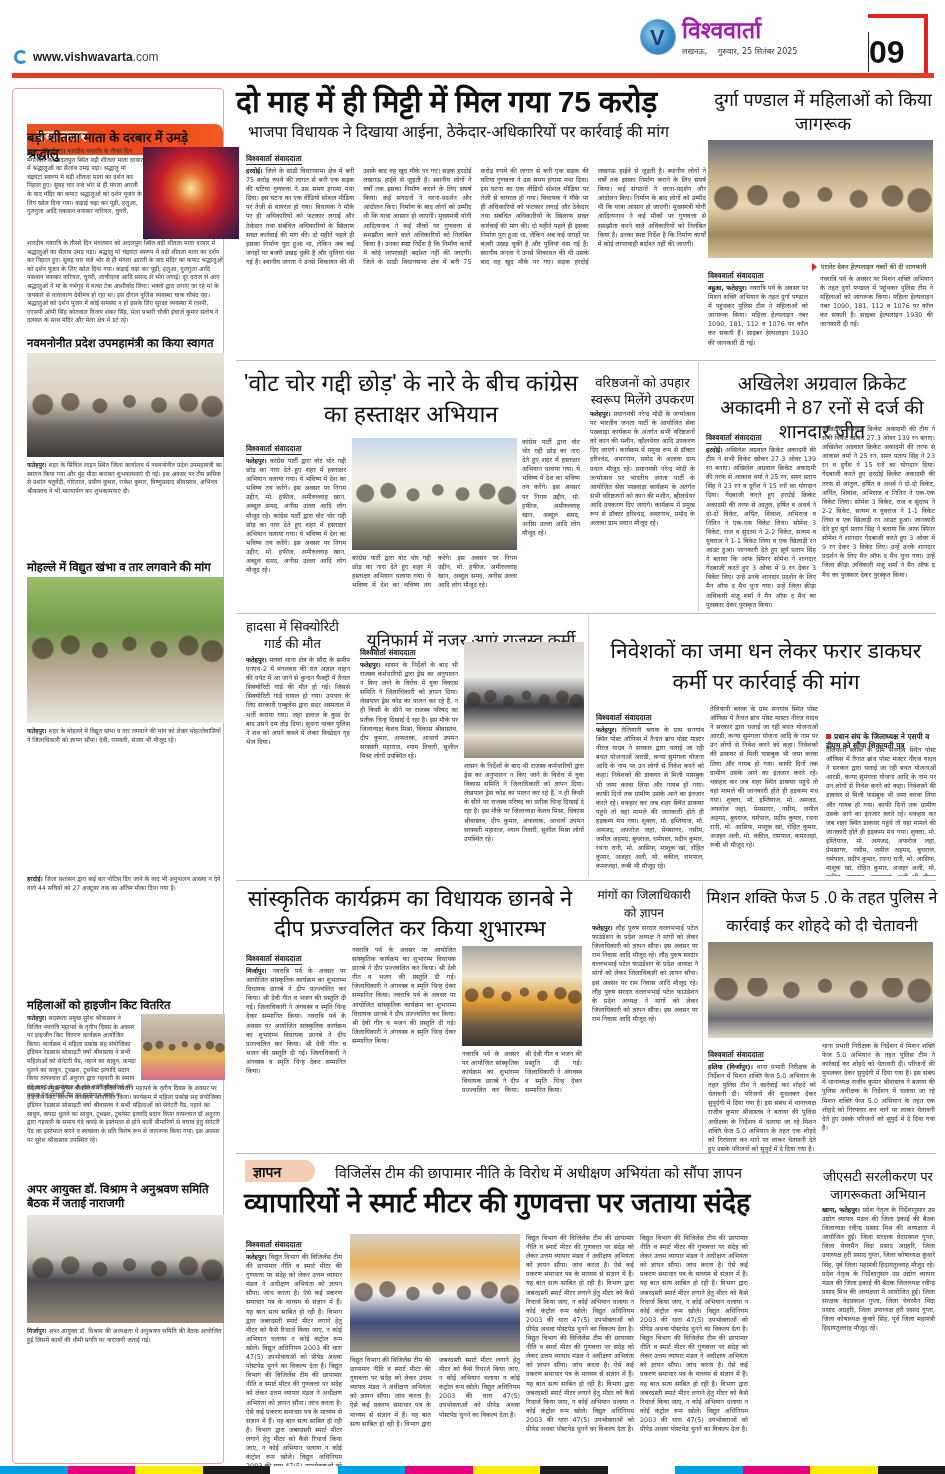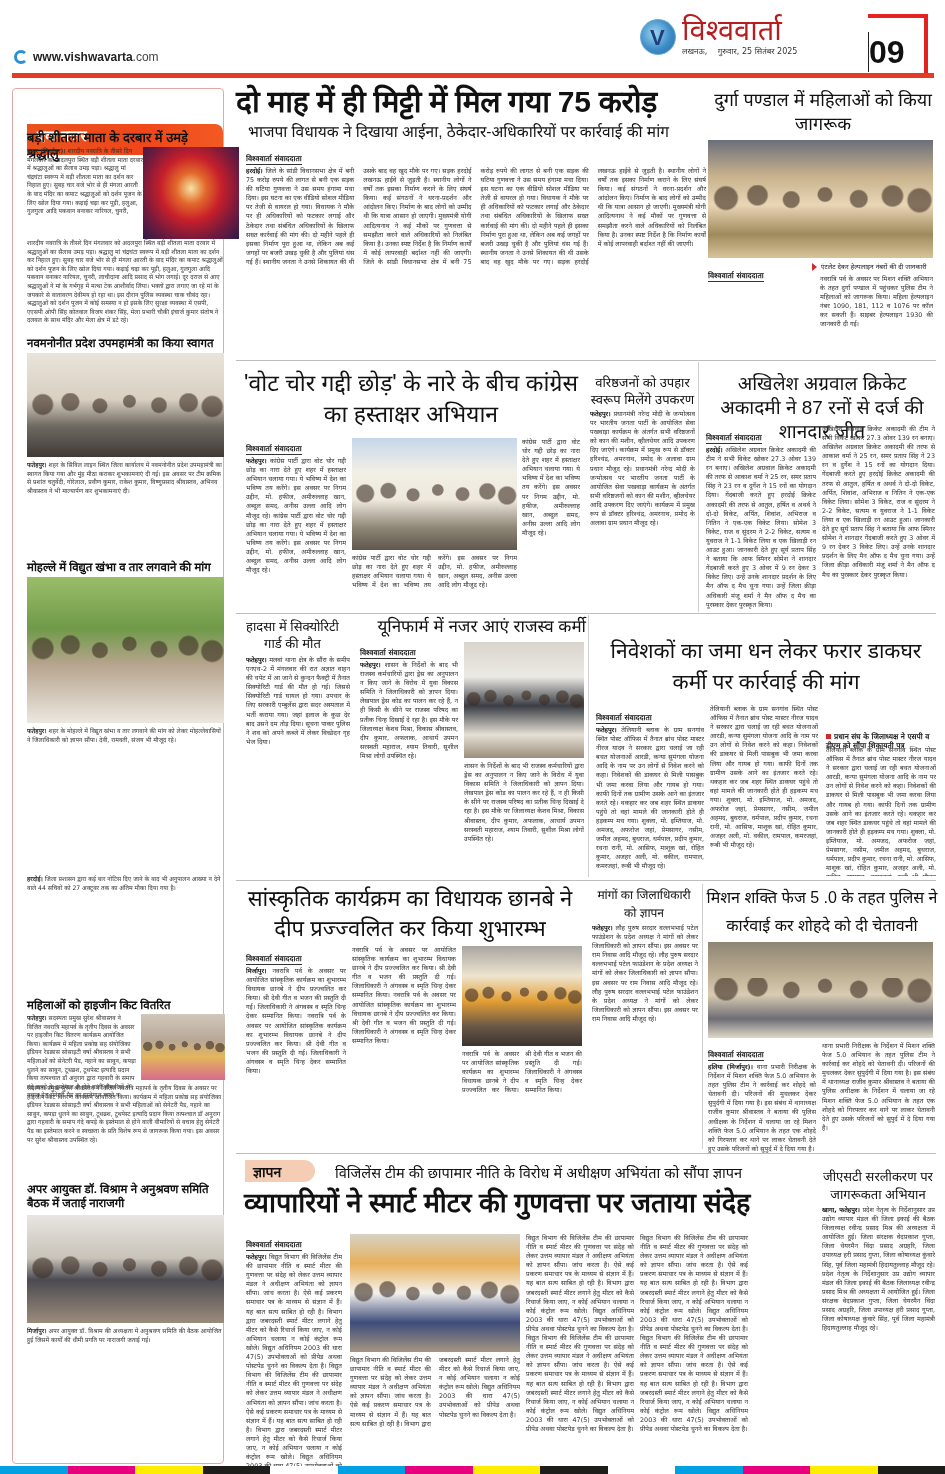--- a/index.html
+++ b/index.html
@@ -8,21 +8,21 @@
 
   
   .masthead { position: absolute; left: 0; top: 0; width: 945px; height: 80px; }
   .site-url { position: absolute; left: 14px; top: 50px; font-family: "Liberation Sans", sans-serif; font-weight: bold; font-size: 12px; color: #222; display: flex; align-items: center; gap: 5px; }
   .ie-icon { width: 14px; height: 14px; border-radius: 50%; border: 3px solid #2a8fd8; border-right-color: transparent; display: inline-block; }
   .site-url .dom { font-weight: normal; color: #444; }
   .edition-title { position: absolute; left: 283px; top: 20px; font-family: "Liberation Sans", sans-serif; font-size: 24px; color: #222; letter-spacing: 0.2px; }
   .brand { position: absolute; left: 640px; top: 18px; display: flex; align-items: center; gap: 6px; }
   .brand-logo { width: 36px; height: 36px; border-radius: 50%; background: radial-gradient(circle at 40% 40%, #9fd6f0 0%, #3d8dc7 55%, #2a6fa8 100%); position: relative; border: 1px solid #6aa9d6; }
   .brand-logo::after { content: "V"; position: absolute; left: 9px; top: 5px; font-family: "Liberation Sans", sans-serif; font-weight: bold; font-size: 22px; color: #1e3d7a; }
-  .brand-name { font-family: "Liberation Sans", sans-serif; font-weight: normal; font-size: 29px; color: #b91c1c; line-height: 24px; }
+  .brand-name { font-family: "Liberation Sans", sans-serif; font-weight: bold; font-size: 23px; color: #a21caf; line-height: 24px; }
   .brand-date { font-size: 8px; color: #333; margin-top: 3px; }
   .brand-date span { margin-right: 8px; }
   .page-num { position: absolute; left: 868px; top: 14px; width: 60px; height: 60px; border-top: 4px solid #e32222; border-right: 4px solid #e32222; }
   .page-num-inner { position: absolute; left: 0; top: 14px; border-left: 1px solid #222; height: 40px; font-family: "Liberation Sans", sans-serif; font-weight: bold; font-size: 32px; line-height: 40px; color: #111; }
   .red-rule { position: absolute; left: 12px; top: 73px; width: 922px; height: 5px; background: #e33b24; }
 
   
   .col-text { font-size: 6.4px; line-height: 9.1px; color: #333; text-align: justify; }
   .col-text::after { content: ""; }
   .byline { font-size: 7.5px; font-weight: bold; color: #222; border-bottom: 1px solid #333; padding-bottom: 1px; margin-bottom: 2px; display: inline-block; }
@@ -159,20 +159,21 @@
 <div class="section-head" style="left:708px; top:88px; width:230px; font-size:18px; line-height:24px; white-space:normal;">दुर्गा पण्डाल में महिलाओं को किया जागरूक</div>
 <div class="photo ph-police" style="left:708px; top:140px; width:225px; height:118px;">
     <div class="people"></div>
   </div>
 <div class="caption-ribbon" style="left:812px; top:262px;">
     <span class="arrow"></span>
     <span>एंटलेट देकर हेल्पलाइन नंबरों की दी जानकारी</span>
   </div>
 <div style="position:absolute; left:708px; top:263px; width:100px;">
   <div class="byline">विश्ववार्ता संवाददाता</div>
+  <div class="col-text" style="height:80px; overflow:hidden;"><b class="dateline">बहुआ, फतेहपुर।</b> <span>नवरात्रि पर्व के अवसर पर मिशन शक्ति अभियान के तहत दुर्गा पण्डाल में पहुंचकर पुलिस टीम ने महिलाओं को जागरूक किया। महिला हेल्पलाइन नंबर 1090, 181, 112 व 1076 पर कॉल कर सकती हैं। साइबर हेल्पलाइन 1930 की जानकारी दी गई।</span></div>
 </div>
 <div class="col-text" style="position:absolute; left:820px; top:275px; width:113px; height:80px; overflow:hidden;"><span>नवरात्रि पर्व के अवसर पर मिशन शक्ति अभियान के तहत दुर्गा पण्डाल में पहुंचकर पुलिस टीम ने महिलाओं को जागरूक किया। महिला हेल्पलाइन नंबर 1090, 181, 112 व 1076 पर कॉल कर सकती हैं। साइबर हेल्पलाइन 1930 की जानकारी दी गई।</span></div>
 
 <div class="hrule" style="left:236px; top:360px; width:700px;"></div>
 
 <div class="section-head" style="left:236px; top:368px; width:350px; font-size:23px; line-height:31px; white-space:normal;">'वोट चोर गद्दी छोड़' के नारे के बीच कांग्रेस का हस्ताक्षर अभियान</div>
 <div style="position:absolute; left:246px; top:436px; width:100px;">
   <div class="byline">विश्ववार्ता संवाददाता</div>
   <div class="col-text" style="height:160px; overflow:hidden;"><b class="dateline">फतेहपुर।</b> <span>कांग्रेस पार्टी द्वारा वोट चोर गद्दी छोड़ का नारा देते हुए शहर में हस्ताक्षर अभियान चलाया गया। ये भविष्य में देश का भविष्य तय करेंगे। इस अवसर पर निगम उद्दीन, मो. हफीज, अमीरुल्लाह खान, अब्दुल समद, अनीस उल्ला आदि लोग मौजूद रहे।</span> <span>कांग्रेस पार्टी द्वारा वोट चोर गद्दी छोड़ का नारा देते हुए शहर में हस्ताक्षर अभियान चलाया गया। ये भविष्य में देश का भविष्य तय करेंगे। इस अवसर पर निगम उद्दीन, मो. हफीज, अमीरुल्लाह खान, अब्दुल समद, अनीस उल्ला आदि लोग मौजूद रहे।</span></div>
 </div>
@@ -192,21 +193,21 @@
   <div class="byline">विश्ववार्ता संवाददाता</div>
   <div class="col-text" style="height:174px; overflow:hidden;"><b class="dateline">हरदोई।</b> <span>अखिलेश अग्रवाल क्रिकेट अकादमी की टीम ने सभी विकेट खोकर 27.3 ओवर 139 रन बनाए। अखिलेश अग्रवाल क्रिकेट अकादमी की तरफ से आकाश वर्मा ने 25 रन, समर प्रताप सिंह ने 23 रन व दुर्गेश ने 15 रनों का योगदान दिया। गेंदबाजी करते हुए हरदोई क्रिकेट अकादमी की तरफ से आतुल, हर्षित व अथर्व ने दो-दो विकेट, अर्पित, शिवांश, अभिराज व नितिन ने एक-एक विकेट लिया। सोमेश 3 विकेट, राज व सुंदरम ने 2-2 विकेट, सत्यम व युवराज ने 1-1 विकेट लिया व एक खिलाड़ी रन आउट हुआ। जानकारी देते हुए सूर्य प्रताप सिंह ने बताया कि आफ स्पिनर सोमेश ने शानदार गेंदबाजी करते हुए 3 ओवर में 9 रन देकर 3 विकेट लिए। उन्हें उनके शानदार प्रदर्शन के लिए मैन ऑफ द मैच चुना गया। उन्हें जिला क्रीड़ा अधिकारी मंजू शर्मा ने मैन ऑफ द मैच का पुरस्कार देकर पुरस्कृत किया।</span></div>
 </div>
 <div class="col-text" style="position:absolute; left:822px; top:425px; width:113px; height:185px; overflow:hidden;"><span>अखिलेश अग्रवाल क्रिकेट अकादमी की टीम ने सभी विकेट खोकर 27.3 ओवर 139 रन बनाए। अखिलेश अग्रवाल क्रिकेट अकादमी की तरफ से आकाश वर्मा ने 25 रन, समर प्रताप सिंह ने 23 रन व दुर्गेश ने 15 रनों का योगदान दिया। गेंदबाजी करते हुए हरदोई क्रिकेट अकादमी की तरफ से आतुल, हर्षित व अथर्व ने दो-दो विकेट, अर्पित, शिवांश, अभिराज व नितिन ने एक-एक विकेट लिया। सोमेश 3 विकेट, राज व सुंदरम ने 2-2 विकेट, सत्यम व युवराज ने 1-1 विकेट लिया व एक खिलाड़ी रन आउट हुआ। जानकारी देते हुए सूर्य प्रताप सिंह ने बताया कि आफ स्पिनर सोमेश ने शानदार गेंदबाजी करते हुए 3 ओवर में 9 रन देकर 3 विकेट लिए। उन्हें उनके शानदार प्रदर्शन के लिए मैन ऑफ द मैच चुना गया। उन्हें जिला क्रीड़ा अधिकारी मंजू शर्मा ने मैन ऑफ द मैच का पुरस्कार देकर पुरस्कृत किया।</span></div>
 
 <div class="hrule" style="left:236px; top:613px; width:700px;"></div>
 
 <div class="section-head" style="left:240px; top:618px; width:105px; font-size:13px; line-height:17px; white-space:normal;">हादसा में सिक्योरिटी गार्ड की मौत</div>
 <div class="col-text" style="position:absolute; left:246px; top:656px; width:104px; height:220px; overflow:hidden;"><b class="dateline">फतेहपुर।</b> <span>मलवां थाना क्षेत्र के सौंरा के समीप एनएच-2 में मंगलवार की रात अज्ञात वाहन की चपेट में आ जाने से कुन्दन फैक्ट्री में तैनात सिक्योरिटी गार्ड की मौत हो गई। जिससे सिक्योरिटी गार्ड घायल हो गया। उपचार के लिए सरकारी एम्बुलेंस द्वारा सदर अस्पताल में भर्ती कराया गया। जहां इलाज के कुछ देर बाद उसने दम तोड़ दिया। सूचना पाकर पुलिस ने शव को अपने कब्जे में लेकर विच्छेदन गृह भेज दिया।</span></div>
 
-<div class="section-head" style="left:356px; top:616px; width:230px; font-size:17px; line-height:22px; text-align:right;">यूनिफार्म में नजर आएं राजस्व कर्मी</div>
+<div class="section-head" style="left:356px; top:630px; width:230px; font-size:17px; line-height:22px; text-align:center;">यूनिफार्म में नजर आएं राजस्व कर्मी</div>
 <div style="position:absolute; left:360px; top:640px; width:98px;">
   <div class="byline">विश्ववार्ता संवाददाता</div>
   <div class="col-text" style="height:225px; overflow:hidden;"><b class="dateline">फतेहपुर।</b> <span>शासन के निर्देशों के बाद भी राजस्व कर्मचारियों द्वारा ड्रेस का अनुपालन न किए जाने के विरोध में युवा विकास समिति ने जिलाधिकारी को ज्ञापन दिया। लेखपाल ड्रेस कोड का पालन कर रहे हैं, न ही किसी के सीने पर राजस्व परिषद का प्रतीक चिन्ह दिखाई दे रहा है। इस मौके पर जिलाध्यक्ष केशव मिश्रा, विकास श्रीवास्तव, दीप कुमार, अफलाक, आचार्य उपमन सरस्वती महाराज, श्याम तिवारी, सुशील मिश्रा लोगों उपस्थित रहे।</span></div>
 </div>
 <div class="photo ph-uniform" style="left:464px; top:642px; width:120px; height:116px;">
     <div class="people"></div>
   </div>
 <div class="col-text" style="position:absolute; left:464px; top:762px; width:120px; height:114px; overflow:hidden;"><span>शासन के निर्देशों के बाद भी राजस्व कर्मचारियों द्वारा ड्रेस का अनुपालन न किए जाने के विरोध में युवा विकास समिति ने जिलाधिकारी को ज्ञापन दिया। लेखपाल ड्रेस कोड का पालन कर रहे हैं, न ही किसी के सीने पर राजस्व परिषद का प्रतीक चिन्ह दिखाई दे रहा है। इस मौके पर जिलाध्यक्ष केशव मिश्रा, विकास श्रीवास्तव, दीप कुमार, अफलाक, आचार्य उपमन सरस्वती महाराज, श्याम तिवारी, सुशील मिश्रा लोगों उपस्थित रहे।</span></div>
 
 <div class="vrule" style="left:588px; top:615px; height:262px;"></div>

